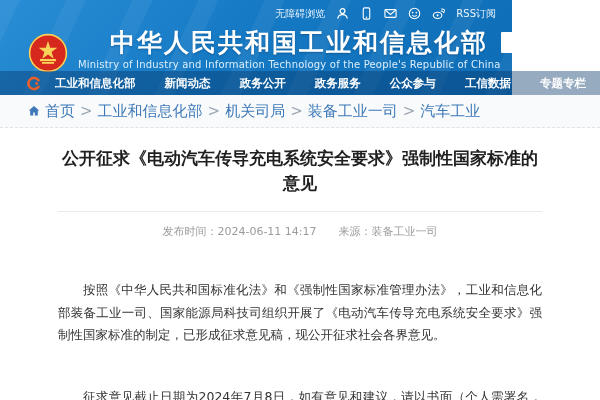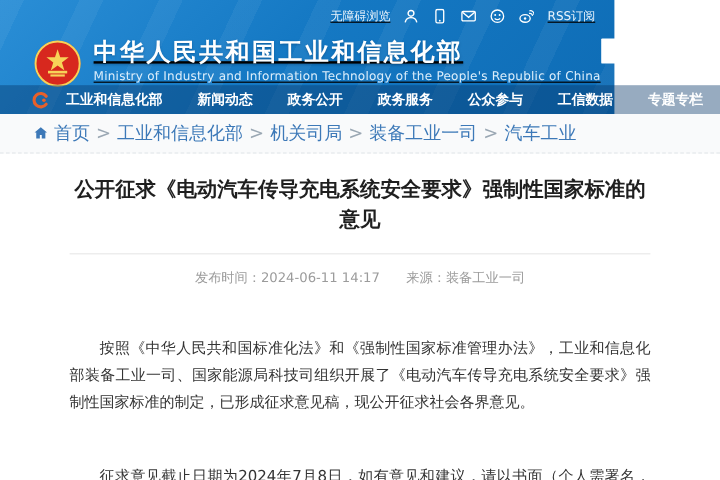--- a/index.html
+++ b/index.html
@@ -5,34 +5,33 @@
   * { margin:0; padding:0; box-sizing:border-box; }
   html,body { width:600px; height:400px; overflow:hidden; }
   body { font-family:"DejaVu Sans","Liberation Sans",sans-serif; background:#fff; }
 
   
   .header {
     position:relative; width:512px; height:95px;
     background:
       repeating-linear-gradient(115deg, rgba(255,255,255,0.05) 0 18px, rgba(255,255,255,0) 18px 60px),
       linear-gradient(135deg,#2a8ed6 0%,#1579c4 45%,#0e6cb5 100%);
-    text-decoration: underline;
   }
   .topbar {
     height:27px; display:flex; align-items:center; justify-content:flex-end;
     padding-right:16px; gap:11px; color:#eaf4fc; font-size:10px;
   }
   .topbar a { color:#eaf4fc; text-decoration:none; cursor:pointer; }
   .tb-icon { width:13px; height:13px; display:inline-block; cursor:pointer; }
   .tb-icon svg { width:13px; height:13px; display:block; }
 
   .header-main { display:flex; align-items:flex-start; padding:3px 16px 0 28px; }
   .emblem { width:40px; height:40px; flex:0 0 40px; margin-top:3px; }
   .brand { margin-left:10px; flex:1 1 auto; }
-  .brand-cn { color:#fff; font-size:20px; font-weight:bold; letter-spacing:2px; line-height:26px; text-shadow:0 1px 2px rgba(0,40,80,.35); white-space:nowrap; }
+  .brand-cn { color:#fff; font-size:25px; font-weight:bold; letter-spacing:2px; line-height:26px; text-shadow:0 1px 2px rgba(0,40,80,.35); white-space:nowrap;margin-left:32px; }
   .brand-en { color:#dceefb; font-size:10px; letter-spacing:.2px; margin-top:3px; white-space:nowrap; }
 
   .search-wrap { width:193px; flex:0 0 193px; margin-top:2px; }
   .search-row { display:flex; height:21px; }
   .search-input { flex:1 1 auto; border:0; background:#fff; height:21px; padding:0 6px; font-size:11px; outline:none; border-radius:1px 0 0 1px; }
   .search-btn { flex:0 0 54px; background:#f0a73a; color:#9c3d1b; border:0; font-size:10.5px; font-weight:bold; cursor:pointer; border-radius:0 1px 1px 0; letter-spacing:1px; }
   .quick-links { display:flex; justify-content:space-between; margin-top:6px; }
   .quick-links a { color:#fff; font-size:10.5px; text-decoration:none; font-weight:bold; cursor:pointer; }
 
   .nav {

